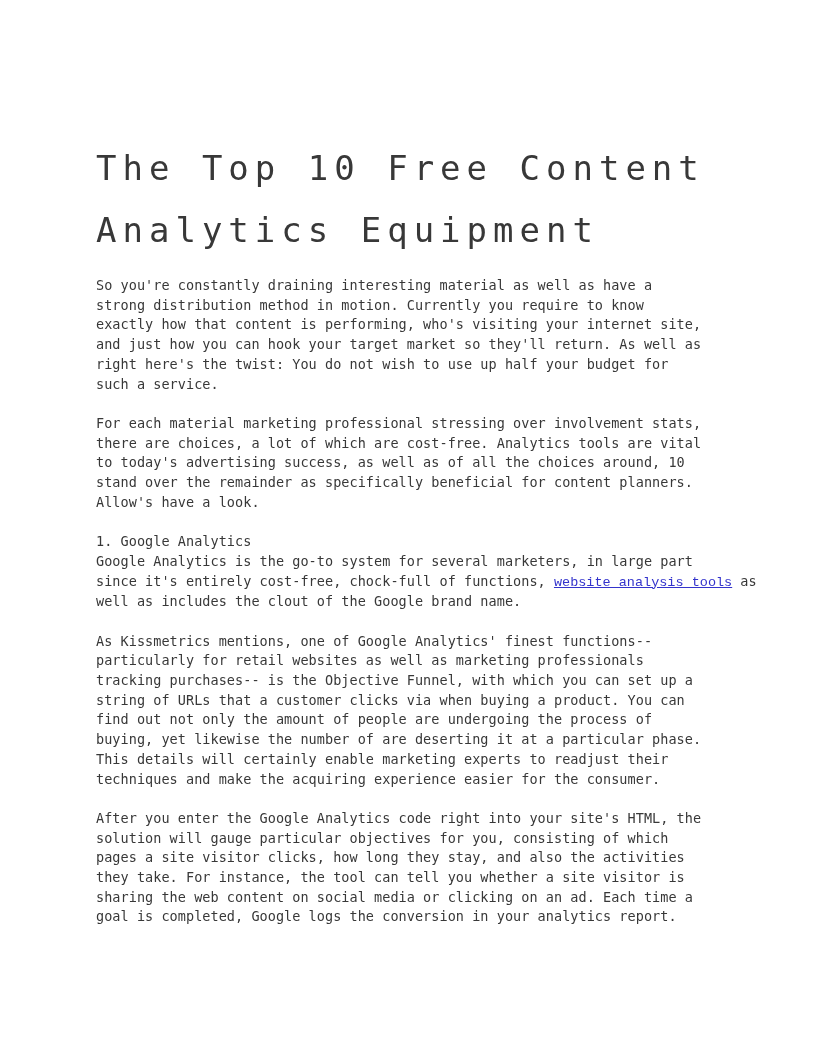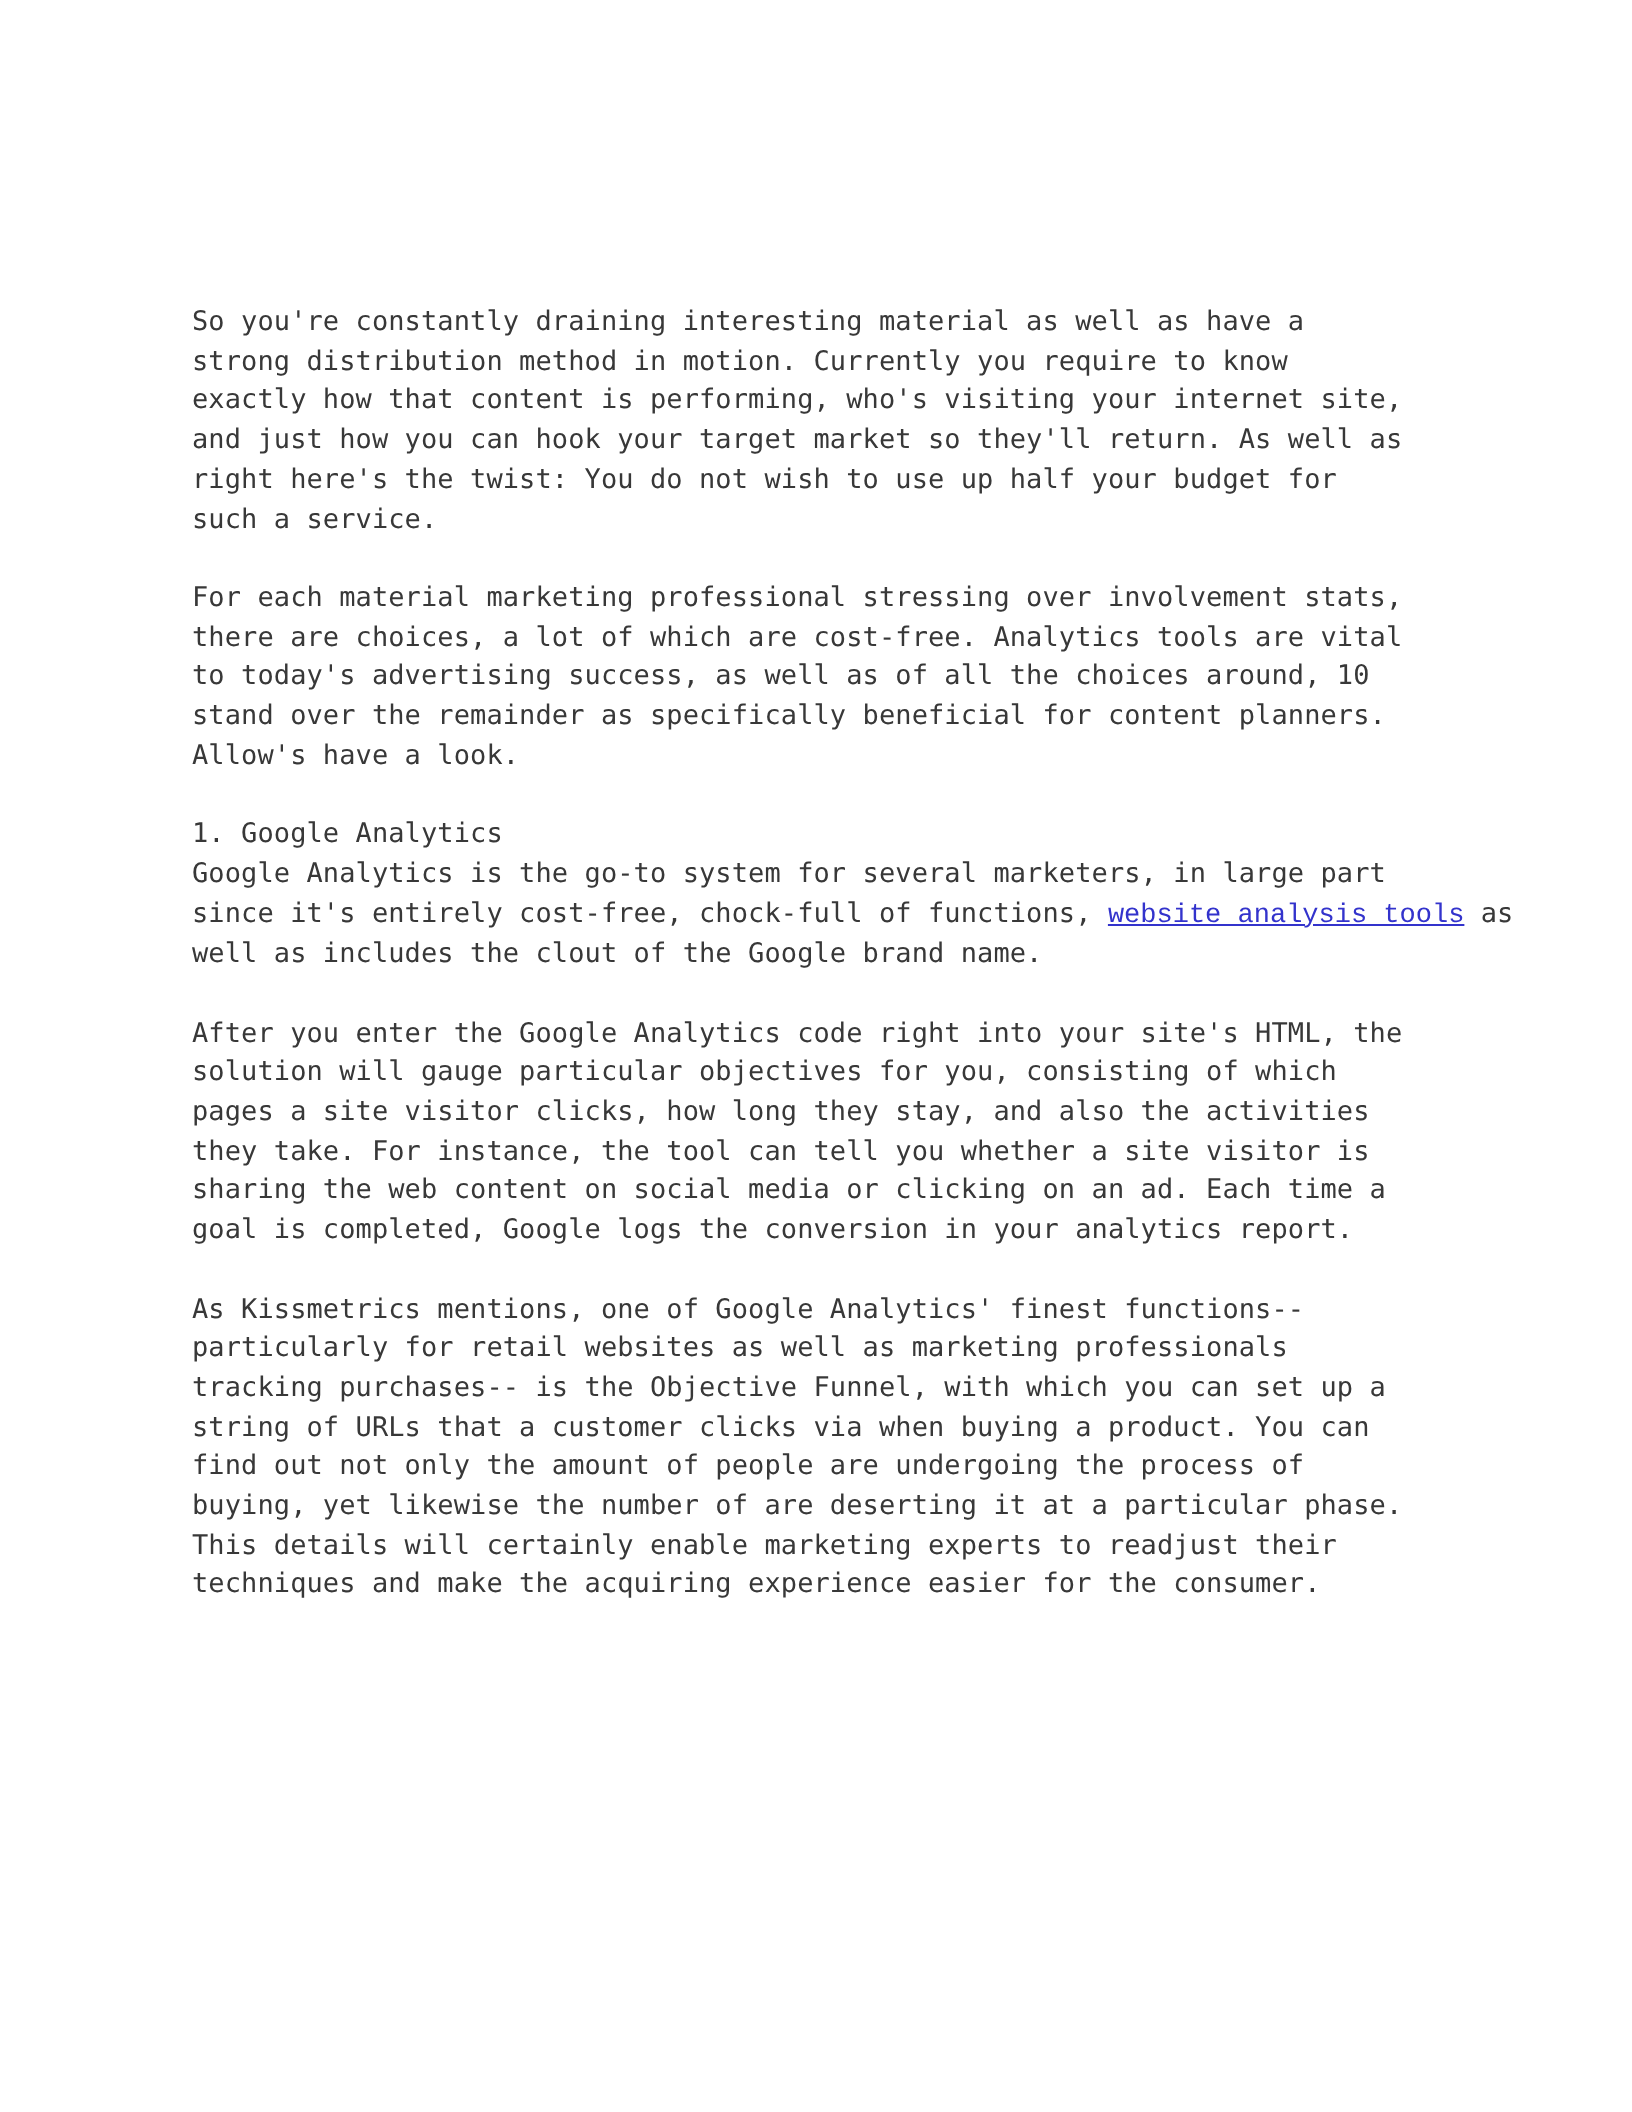--- a/index.html
+++ b/index.html
@@ -43,47 +43,49 @@
     letter-spacing: 0;
     color: var(--link-color, #3333cc);
     text-decoration: underline;
     cursor: pointer;
   }
 </style>
 </head>
 <body>
 
 <div class="page">
+  <h1 class="doc-title">The Top 10 Free Content
+Analytics Equipment</h1>
 
   <p class="para first">So you're constantly draining interesting material as well as have a
 strong distribution method in motion. Currently you require to know
 exactly how that content is performing, who's visiting your internet site,
 and just how you can hook your target market so they'll return. As well as
 right here's the twist: You do not wish to use up half your budget for
 such a service.</p>
 
   <p class="para">For each material marketing professional stressing over involvement stats,
 there are choices, a lot of which are cost-free. Analytics tools are vital
 to today's advertising success, as well as of all the choices around, 10
 stand over the remainder as specifically beneficial for content planners.
 Allow's have a look.</p>
 
   <p class="para"><span>1. Google Analytics
 Google Analytics is the go-to system for several marketers, in large part
 since it's entirely cost-free, chock-full of functions, </span><a class="doc-link" href="#">website analysis tools</a><span> as
 well as includes the clout of the Google brand name.</span></p>
 
-  <p class="para">After you enter the Google Analytics code right into your site's HTML, the
-solution will gauge particular objectives for you, consisting of which
-pages a site visitor clicks, how long they stay, and also the activities
-they take. For instance, the tool can tell you whether a site visitor is
-sharing the web content on social media or clicking on an ad. Each time a
-goal is completed, Google logs the conversion in your analytics report.</p>
-
   <p class="para">As Kissmetrics mentions, one of Google Analytics' finest functions--
 particularly for retail websites as well as marketing professionals
 tracking purchases-- is the Objective Funnel, with which you can set up a
 string of URLs that a customer clicks via when buying a product. You can
 find out not only the amount of people are undergoing the process of
 buying, yet likewise the number of are deserting it at a particular phase.
 This details will certainly enable marketing experts to readjust their
 techniques and make the acquiring experience easier for the consumer.</p>
+
+  <p class="para">After you enter the Google Analytics code right into your site's HTML, the
+solution will gauge particular objectives for you, consisting of which
+pages a site visitor clicks, how long they stay, and also the activities
+they take. For instance, the tool can tell you whether a site visitor is
+sharing the web content on social media or clicking on an ad. Each time a
+goal is completed, Google logs the conversion in your analytics report.</p>
 </div>
 
 </body></html>

